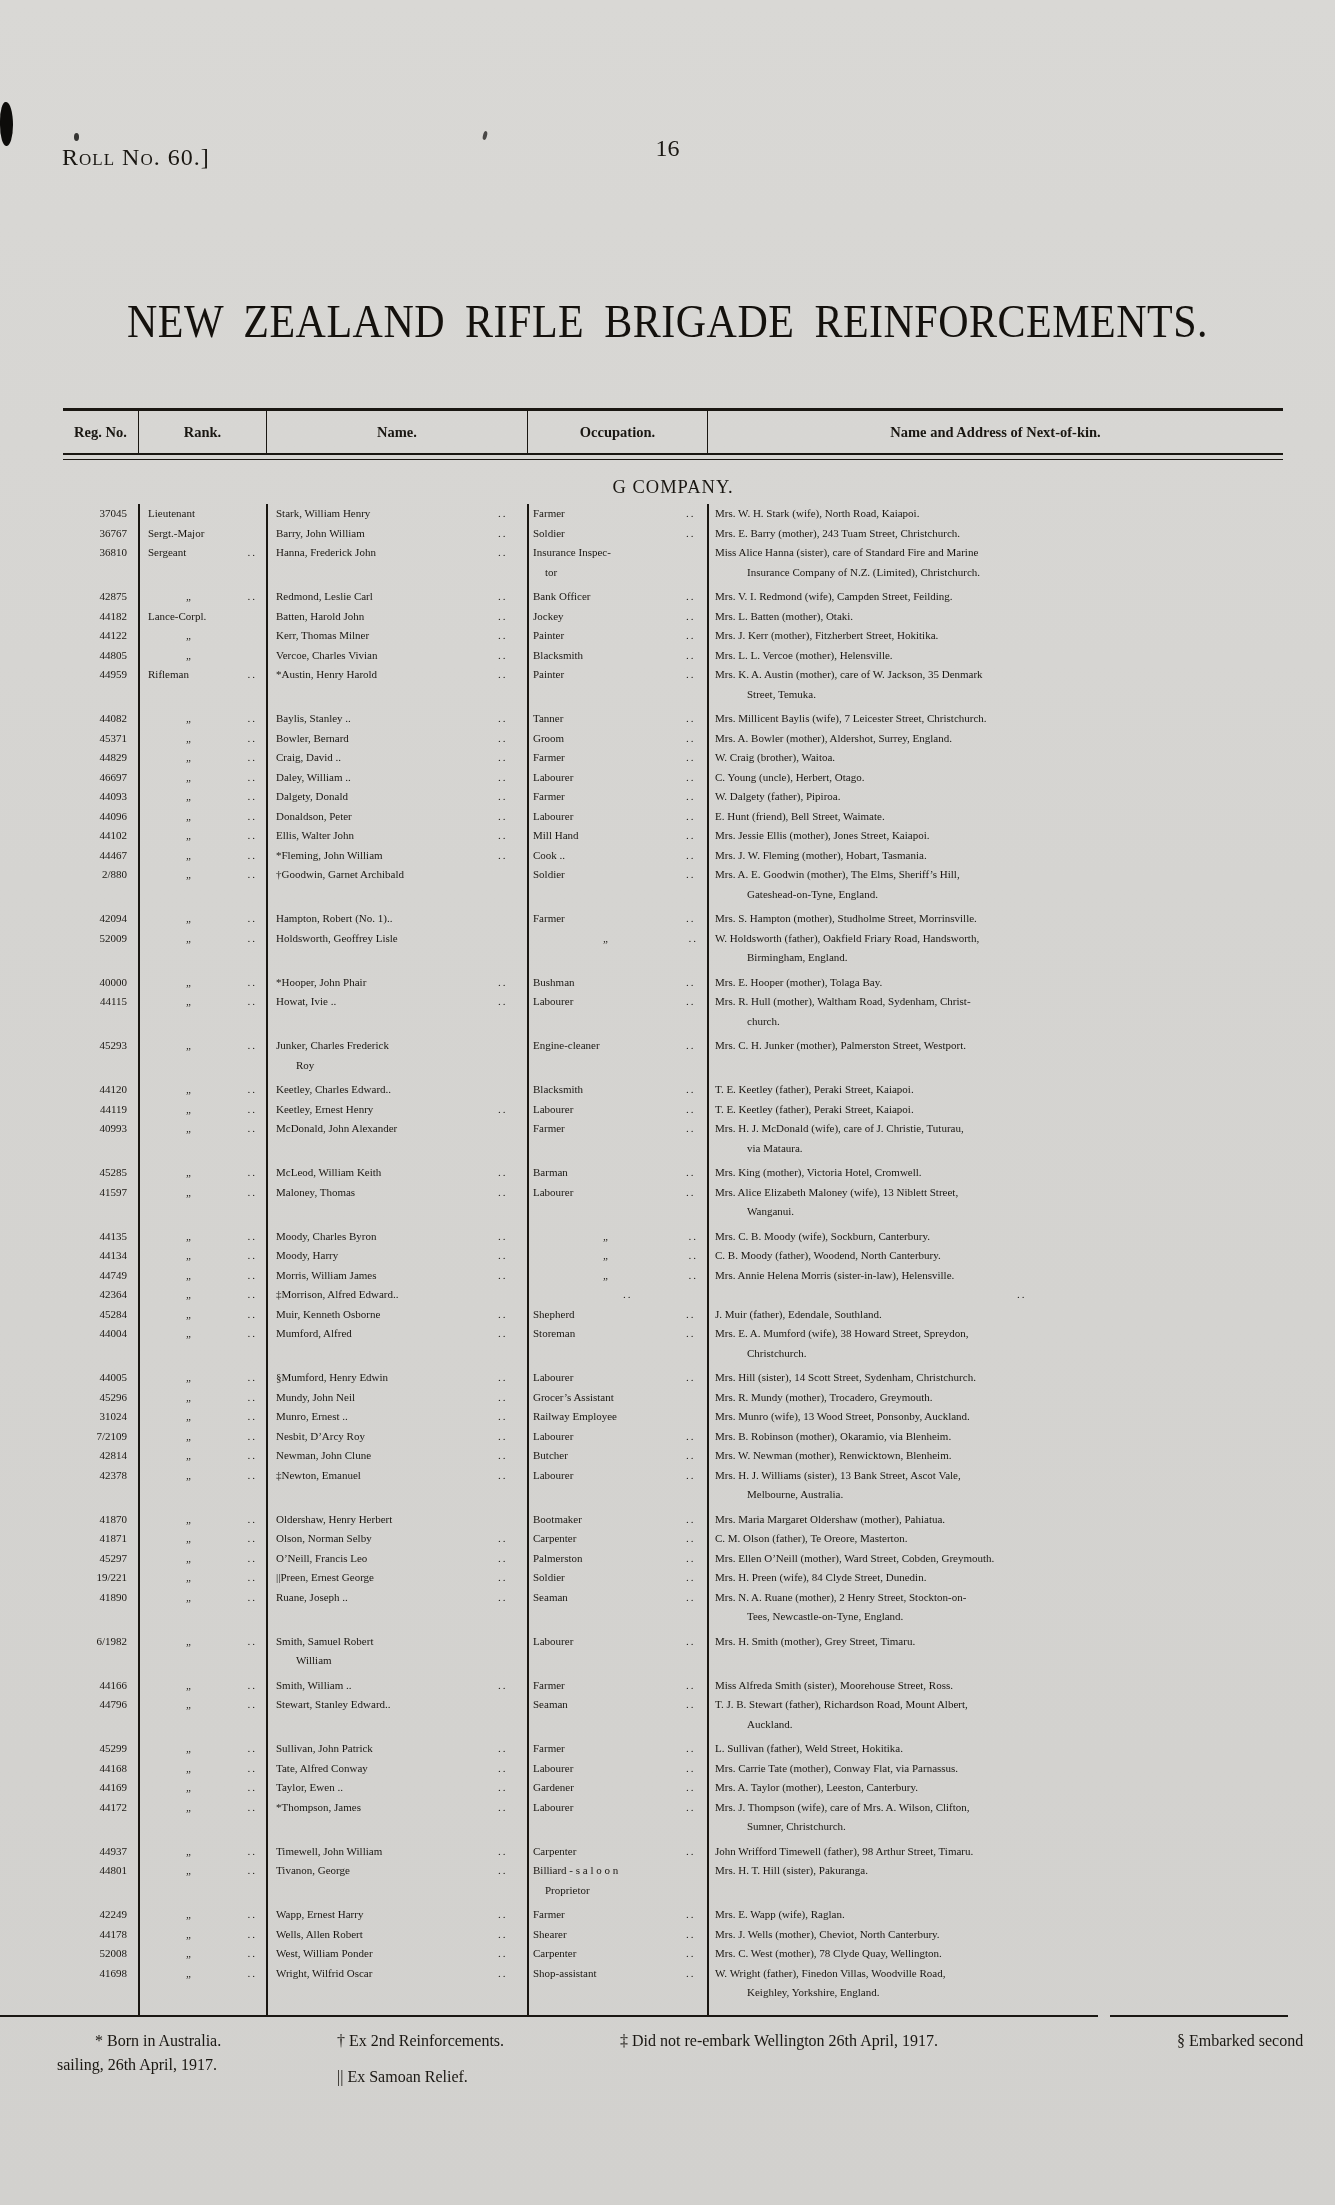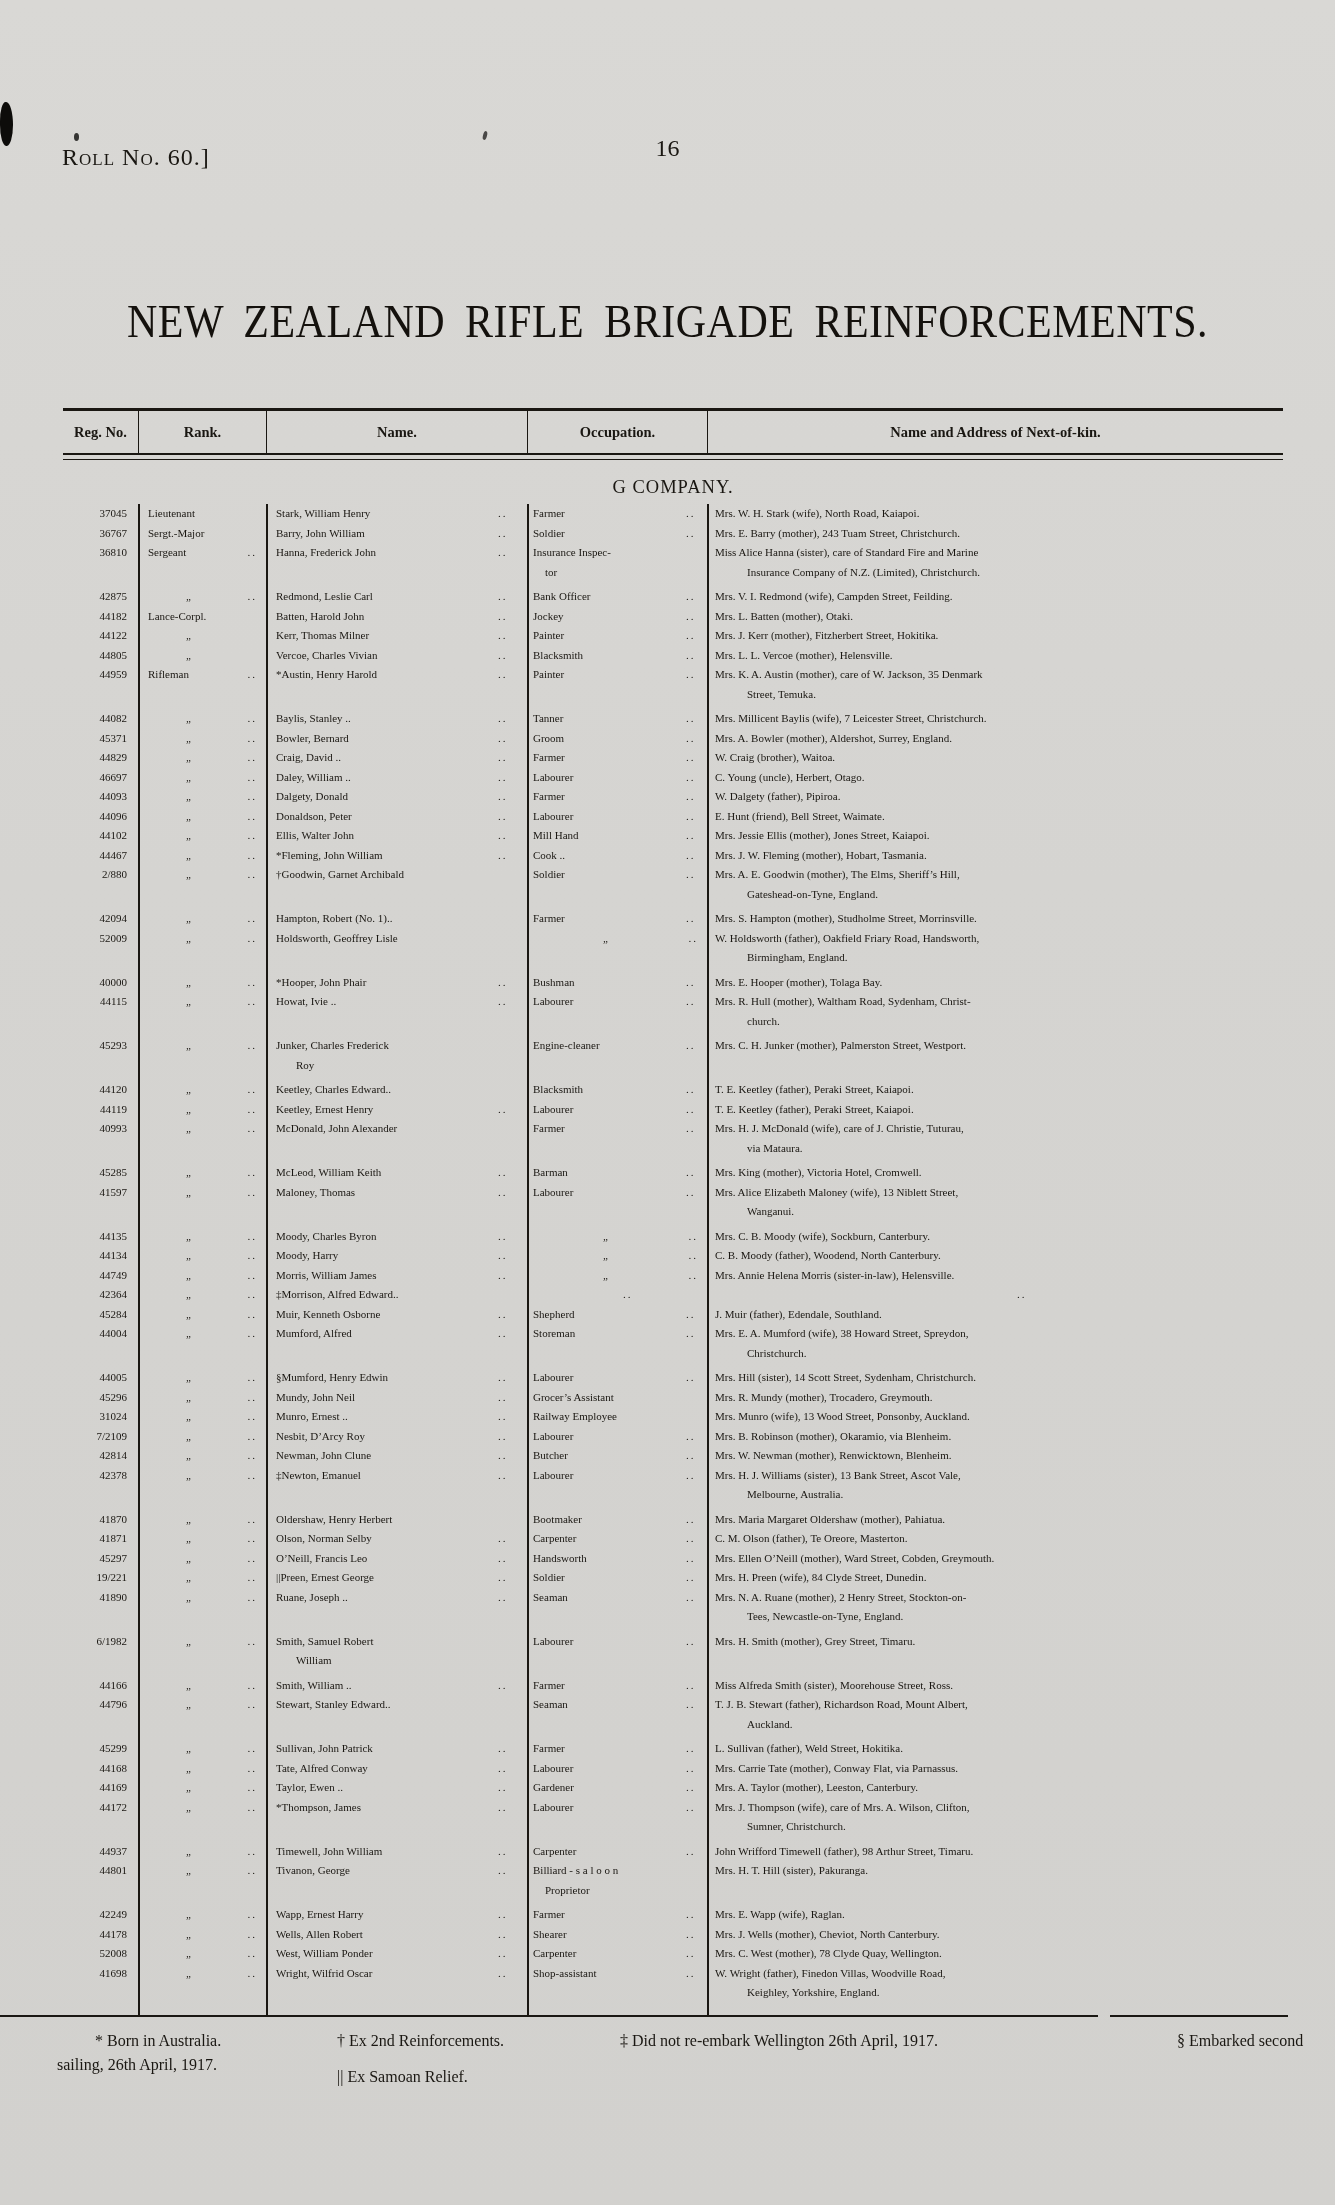--- a/index.html
+++ b/index.html
@@ -414,21 +414,21 @@
           <div class="c c-reg"><span class="txt">41871</span></div>
           <div class="c c-rank ditto"><span class="txt">„</span><span class="dots">..</span></div>
           <div class="c c-name"><span class="txt">Olson, Norman Selby</span><span class="dots">..</span></div>
           <div class="c c-occ"><span class="txt">Carpenter</span><span class="dots">..</span></div>
           <div class="c c-kin"><span class="txt">C. M. Olson (father), Te Oreore, Masterton.</span></div>
         </div>
         <div class="row">
           <div class="c c-reg"><span class="txt">45297</span></div>
           <div class="c c-rank ditto"><span class="txt">„</span><span class="dots">..</span></div>
           <div class="c c-name"><span class="txt">O’Neill, Francis Leo</span><span class="dots">..</span></div>
-          <div class="c c-occ"><span class="txt">Handsworth</span><span class="dots">..</span></div>
+          <div class="c c-occ"><span class="txt">Palmerston</span><span class="dots">..</span></div>
           <div class="c c-kin"><span class="txt">Mrs. Ellen O’Neill (mother), Ward Street, Cobden, Greymouth.</span></div>
         </div>
         <div class="row">
           <div class="c c-reg"><span class="txt">19/221</span></div>
           <div class="c c-rank ditto"><span class="txt">„</span><span class="dots">..</span></div>
           <div class="c c-name"><span class="txt">||Preen, Ernest George</span><span class="dots">..</span></div>
           <div class="c c-occ"><span class="txt">Soldier</span><span class="dots">..</span></div>
           <div class="c c-kin"><span class="txt">Mrs. H. Preen (wife), 84 Clyde Street, Dunedin.</span></div>
         </div>
         <div class="row sp">

